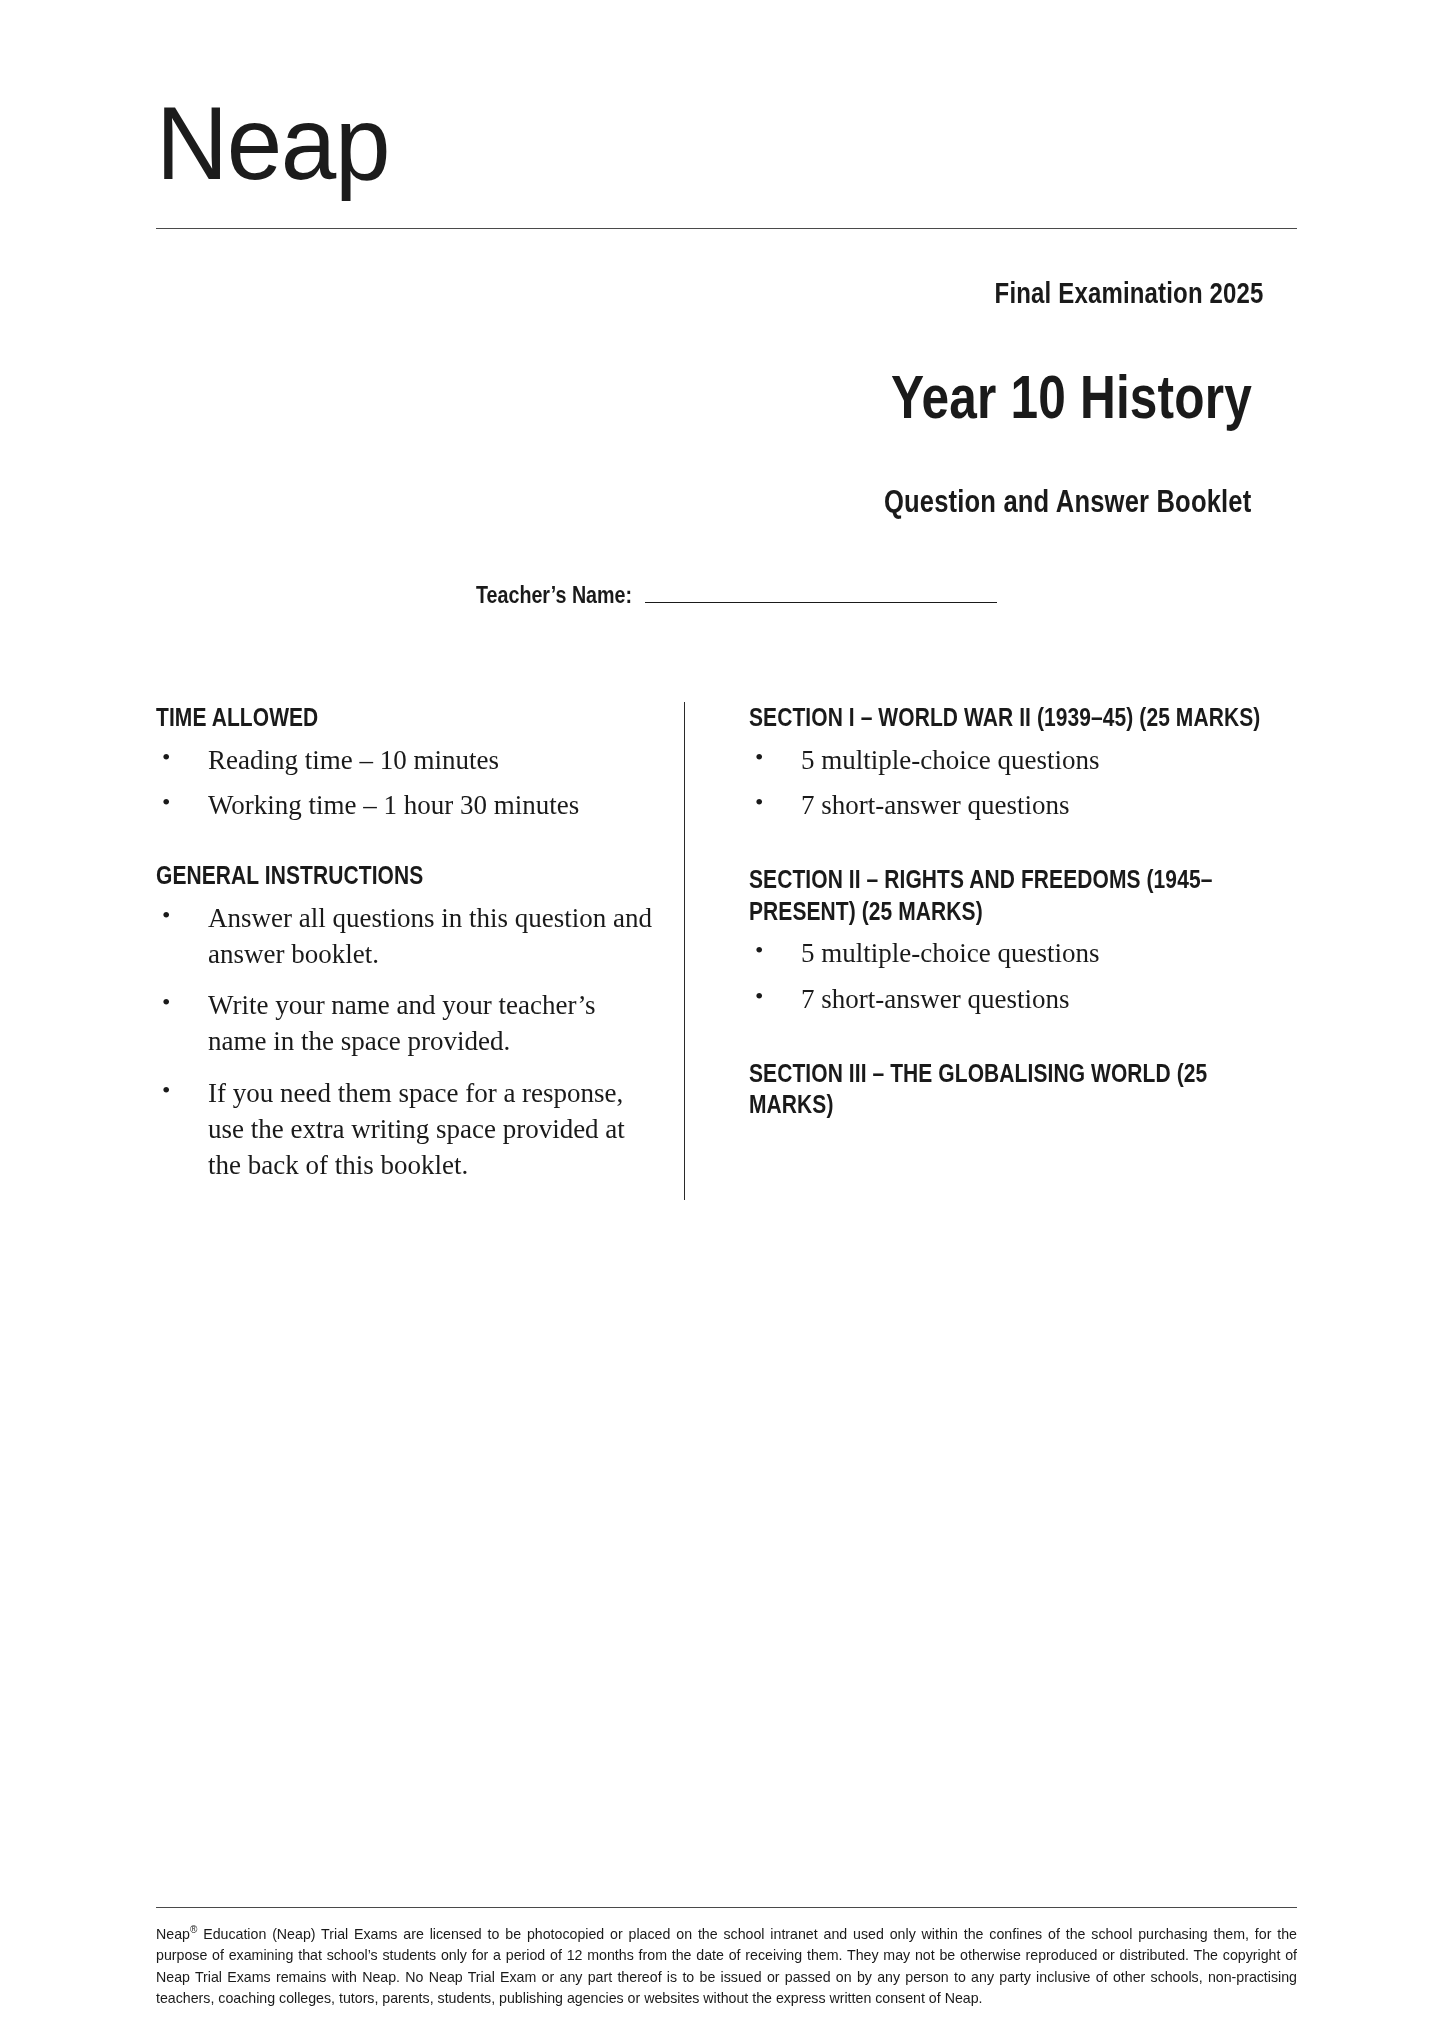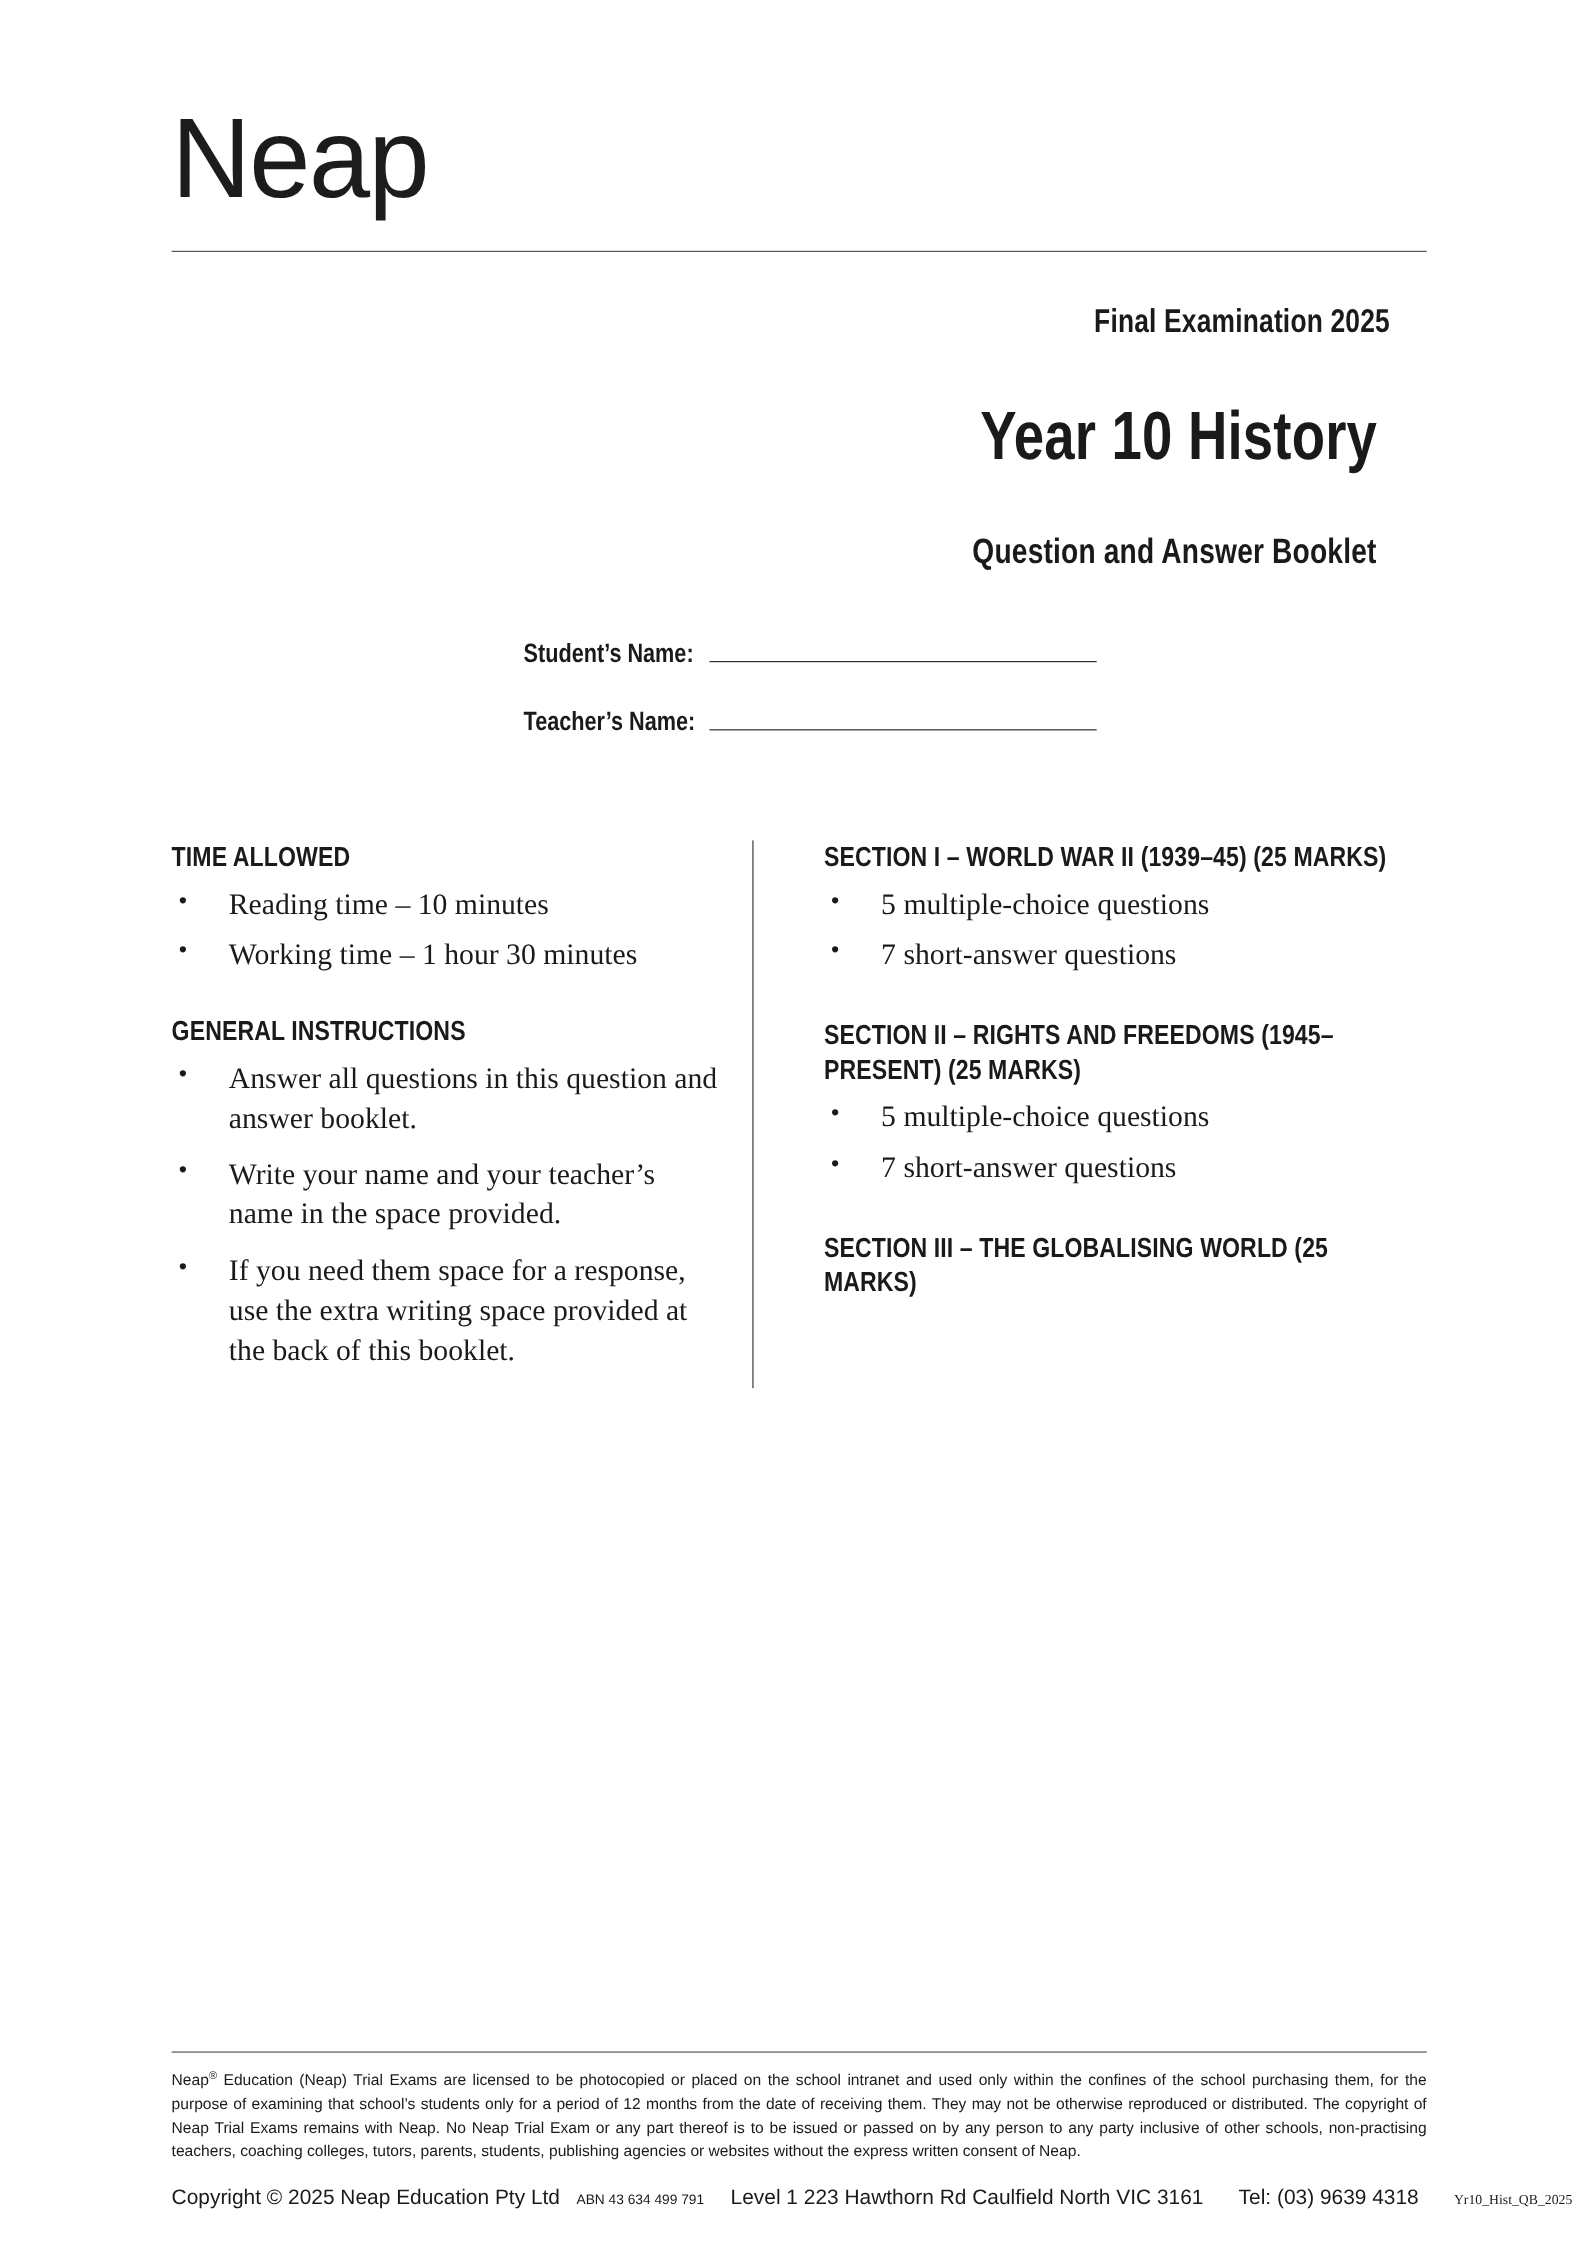--- a/index.html
+++ b/index.html
@@ -240,24 +240,20 @@
       <div class="exam-title">
         <span class="cond">Year 10 History</span>
       </div>
       <div class="booklet-label">
         <span class="cond">Question and Answer Booklet</span>
       </div>
     </div>
 
     <div class="namefields">
       <div class="namerow">
-        <span class="namelabel">Student’s Name:</span>
-        <span class="nameline"></span>
-      </div>
-      <div class="namerow">
         <span class="namelabel">Teacher’s Name:</span>
         <span class="nameline"></span>
       </div>
     </div>
 
     <div class="columns">
 
       <div class="col-left">
 
         <span class="sec-head">TIME ALLOWED</span>
@@ -297,22 +293,15 @@
 
     </div>
 
   </div>
 
   <div class="footer">
     <hr class="rule-bottom">
 
     <p class="legal"><span>Neap</span><sup>®</sup><span> Education (Neap) Trial Exams are licensed to be photocopied or placed on the school intranet and used only within the confines of the school purchasing them, for the purpose of examining that school’s students only for a period of 12 months from the date of receiving them. They may not be otherwise reproduced or distributed. The copyright of Neap Trial Exams remains with Neap. No Neap Trial Exam or any part thereof is to be issued or passed on by any person to any party inclusive of other schools, non-practising teachers, coaching colleges, tutors, parents, students, publishing agencies or websites without the express written consent of Neap.</span></p>
 
-    <div class="imprint">
-      <span>Copyright © 2025 Neap Education Pty Ltd</span>
-      <span class="abn">ABN 43 634 499 791</span>
-      <span class="addr">Level 1 223 Hawthorn Rd Caulfield North VIC 3161</span>
-      <span class="tel">Tel: (03) 9639 4318</span>
-      <span class="code">Yr10_Hist_QB_2025</span>
-    </div>
   </div>
 
 </div>
 
 </body></html>

